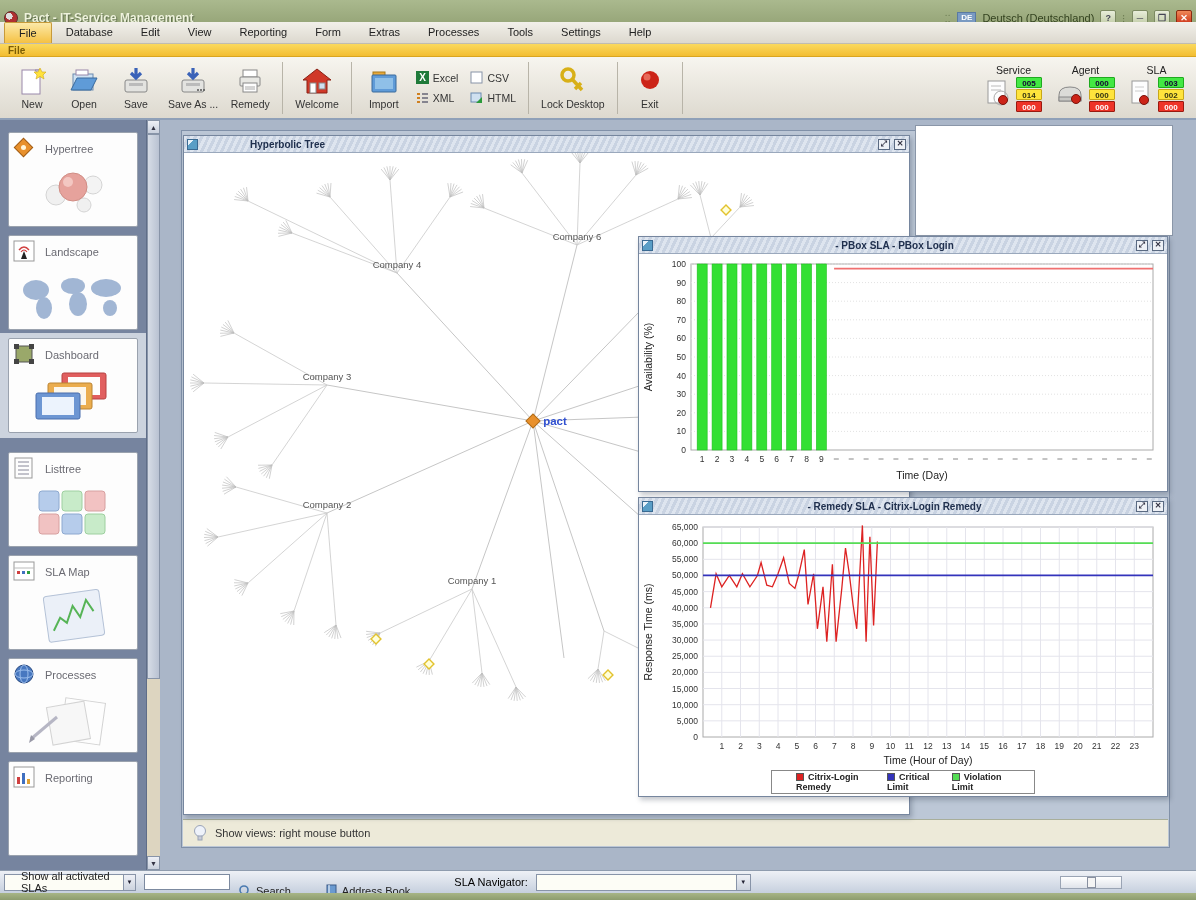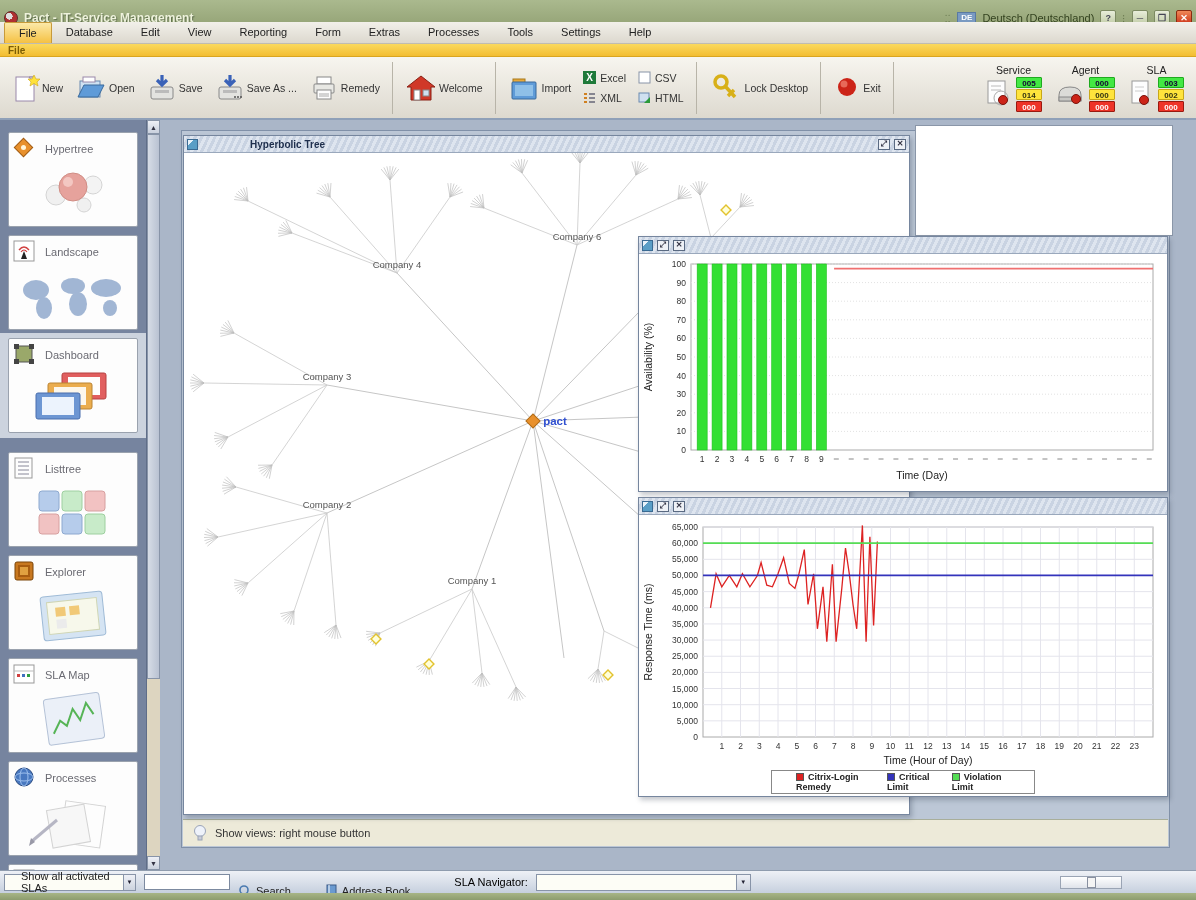--- a/index.html
+++ b/index.html
@@ -30,21 +30,21 @@
   .menu-item.selected { background:linear-gradient(#fce9a8,#f5c143); border:1px solid #c79a3a; border-bottom:none; border-radius:2px 2px 0 0; }
 
   
   .ribbon { position:absolute; left:0; top:44px; width:1196px; height:13px;
     background:linear-gradient(#fad95e,#f3bd32); color:#7c5d05; font-size:10px; font-weight:bold;
     display:flex; align-items:center; padding-left:8px; border-bottom:1px solid #d9a520; }
 
   
   .toolbar { position:absolute; left:0; top:57px; width:1196px; height:63px;
     background:linear-gradient(#f7f5ef,#ddd9cf); border-bottom:2px solid #8fa0b8; display:flex; align-items:center; padding:2px 6px; }
-  .tool-btn { display:flex; align-items:center; justify-content:center; gap:2px;
+  .tool-btn { display:flex; flex-direction:column; align-items:center; justify-content:center; gap:2px;
     min-width:52px; padding:2px 6px; color:#333; font-size:10.5px; cursor:default; }
   .tool-sep { width:1px; height:52px; background:#b8b4a8; margin:0 6px; }
   .export-col { display:flex; flex-direction:column; gap:7px; padding:2px 6px; font-size:10.5px; color:#333; }
   .export-item { display:flex; align-items:center; gap:4px; }
   .toolbar .right { margin-left:auto; display:flex; gap:14px; padding-right:6px; }
   .counter { display:flex; flex-direction:column; align-items:center; font-size:10.5px; color:#222; }
   .counter-row { display:flex; align-items:center; gap:5px; margin-top:1px; }
   .badges { display:flex; flex-direction:column; gap:1px; }
   .badge { width:26px; height:11px; font-size:8px; font-weight:bold; text-align:center; line-height:11px; border-radius:1px; }
   .badge.g { background:#43e843; border:1px solid #1faa1f; color:#103; }
@@ -387,41 +387,20 @@
               <span class="lbl">Listtree</span>
             </div>
             <div class="pic"><svg width="84" height="56">
                 <g stroke-width="1">
                   <rect x="8" y="6" width="20" height="20" rx="3" fill="#aac4e8" stroke="#7a9ac8"></rect>
                   <rect x="31" y="6" width="20" height="20" rx="3" fill="#bfe8c0" stroke="#8ec890"></rect>
                   <rect x="54" y="6" width="20" height="20" rx="3" fill="#f0b8b8" stroke="#d09090"></rect>
                   <rect x="8" y="29" width="20" height="20" rx="3" fill="#f0b8b8" stroke="#d09090"></rect>
                   <rect x="31" y="29" width="20" height="20" rx="3" fill="#aac4e8" stroke="#7a9ac8"></rect>
                   <rect x="54" y="29" width="20" height="20" rx="3" fill="#bfe8c0" stroke="#8ec890"></rect>
-                </g>
-              </svg></div>
-          </div>
-        </div>
-        <div class="side-item">
-          <div class="card">
-            <div class="hd">
-              <span><svg width="22" height="22">
-                  <rect x="2" y="2" width="18" height="18" rx="2" fill="#c87820" stroke="#7a4408"></rect>
-                  <rect x="5" y="5" width="12" height="12" fill="#a85c10"></rect>
-                  <rect x="7" y="7" width="8" height="8" fill="#e0a040"></rect>
-                </svg></span>
-              <span class="lbl">Explorer</span>
-            </div>
-            <div class="pic"><svg width="90" height="56">
-                <g transform="rotate(-6 45 28)">
-                  <rect x="14" y="6" width="62" height="44" rx="3" fill="#cfe0f2" stroke="#8fb0d0"></rect>
-                  <rect x="20" y="12" width="50" height="32" fill="#f6f8e8" stroke="#c8cfa8"></rect>
-                  <rect x="28" y="18" width="10" height="9" fill="#f0c060"></rect>
-                  <rect x="42" y="18" width="10" height="9" fill="#f0c060"></rect>
-                  <rect x="28" y="30" width="10" height="9" fill="#e8e8e8"></rect>
                 </g>
               </svg></div>
           </div>
         </div>
         <div class="side-item">
           <div class="card">
             <div class="hd">
               <span><svg width="22" height="22">
                   <rect x="1" y="2" width="20" height="18" fill="#fff" stroke="#999"></rect>
                   <line x1="1" y1="8" x2="21" y2="8" stroke="#bbb"></line>
@@ -741,20 +720,21 @@
           <rect x="344" y="263" width="10" height="10" fill="#e8902c" stroke="#b06a14" transform="rotate(45 349 268)"></rect>
           <text x="371" y="272" font-size="11.5" fill="#2f4fd0" text-anchor="middle" font-weight="bold">pact</text>
         </svg>
     </div>
 
     <div class="white-panel" style="z-index:3"></div>
 
     <div class="win" style="left:478px; top:116px; width:530px; height:256px; z-index:4">
       <div class="win-title">
         <span class="win-ico"></span>
+        <span class="t-center">- PBox SLA - PBox Login</span>
         <span class="win-btn">⤢</span>
         <span class="win-btn">✕</span>
       </div>
       <div class="chart-body">
         <svg id="pbox-svg" width="528" height="237">
             <rect x="52" y="10" width="462" height="186" fill="#fff" stroke="#aaa"></rect>
             <text x="47" y="199" font-size="8.5" fill="#333" text-anchor="end">0</text>
             <line x1="52" y1="177.4" x2="514" y2="177.4" stroke="#e2e2e2" stroke-dasharray="1,2"></line>
             <text x="47" y="180.4" font-size="8.5" fill="#333" text-anchor="end">10</text>
             <line x1="52" y1="158.8" x2="514" y2="158.8" stroke="#e2e2e2" stroke-dasharray="1,2"></line>
@@ -818,20 +798,21 @@
             <line x1="507.7741935483871" y1="205" x2="512.7741935483871" y2="205" stroke="#888" stroke-width="1"></line>
             <text x="283" y="225" font-size="10.5" fill="#222" text-anchor="middle">Time (Day)</text>
             <text x="0" y="0" font-size="10.5" fill="#222" text-anchor="middle" transform="translate(13,103) rotate(-90)">Availability (%)</text>
           </svg>
       </div>
     </div>
 
     <div class="win" style="left:478px; top:377px; width:530px; height:300px; z-index:4">
       <div class="win-title">
         <span class="win-ico"></span>
+        <span class="t-center">- Remedy SLA - Citrix-Login Remedy</span>
         <span class="win-btn">⤢</span>
         <span class="win-btn">✕</span>
       </div>
       <div class="chart-body">
         <svg id="remedy-svg" width="528" height="262">
             <rect x="64" y="12" width="450" height="210" fill="#fff" stroke="#aaa"></rect>
             <line x1="82.75" y1="12" x2="82.75" y2="222" stroke="#e4e4ec"></line>
             <text x="82.75" y="234" font-size="8.5" fill="#333" text-anchor="middle">1</text>
             <line x1="101.5" y1="12" x2="101.5" y2="222" stroke="#e4e4ec"></line>
             <text x="101.5" y="234" font-size="8.5" fill="#333" text-anchor="middle">2</text>

